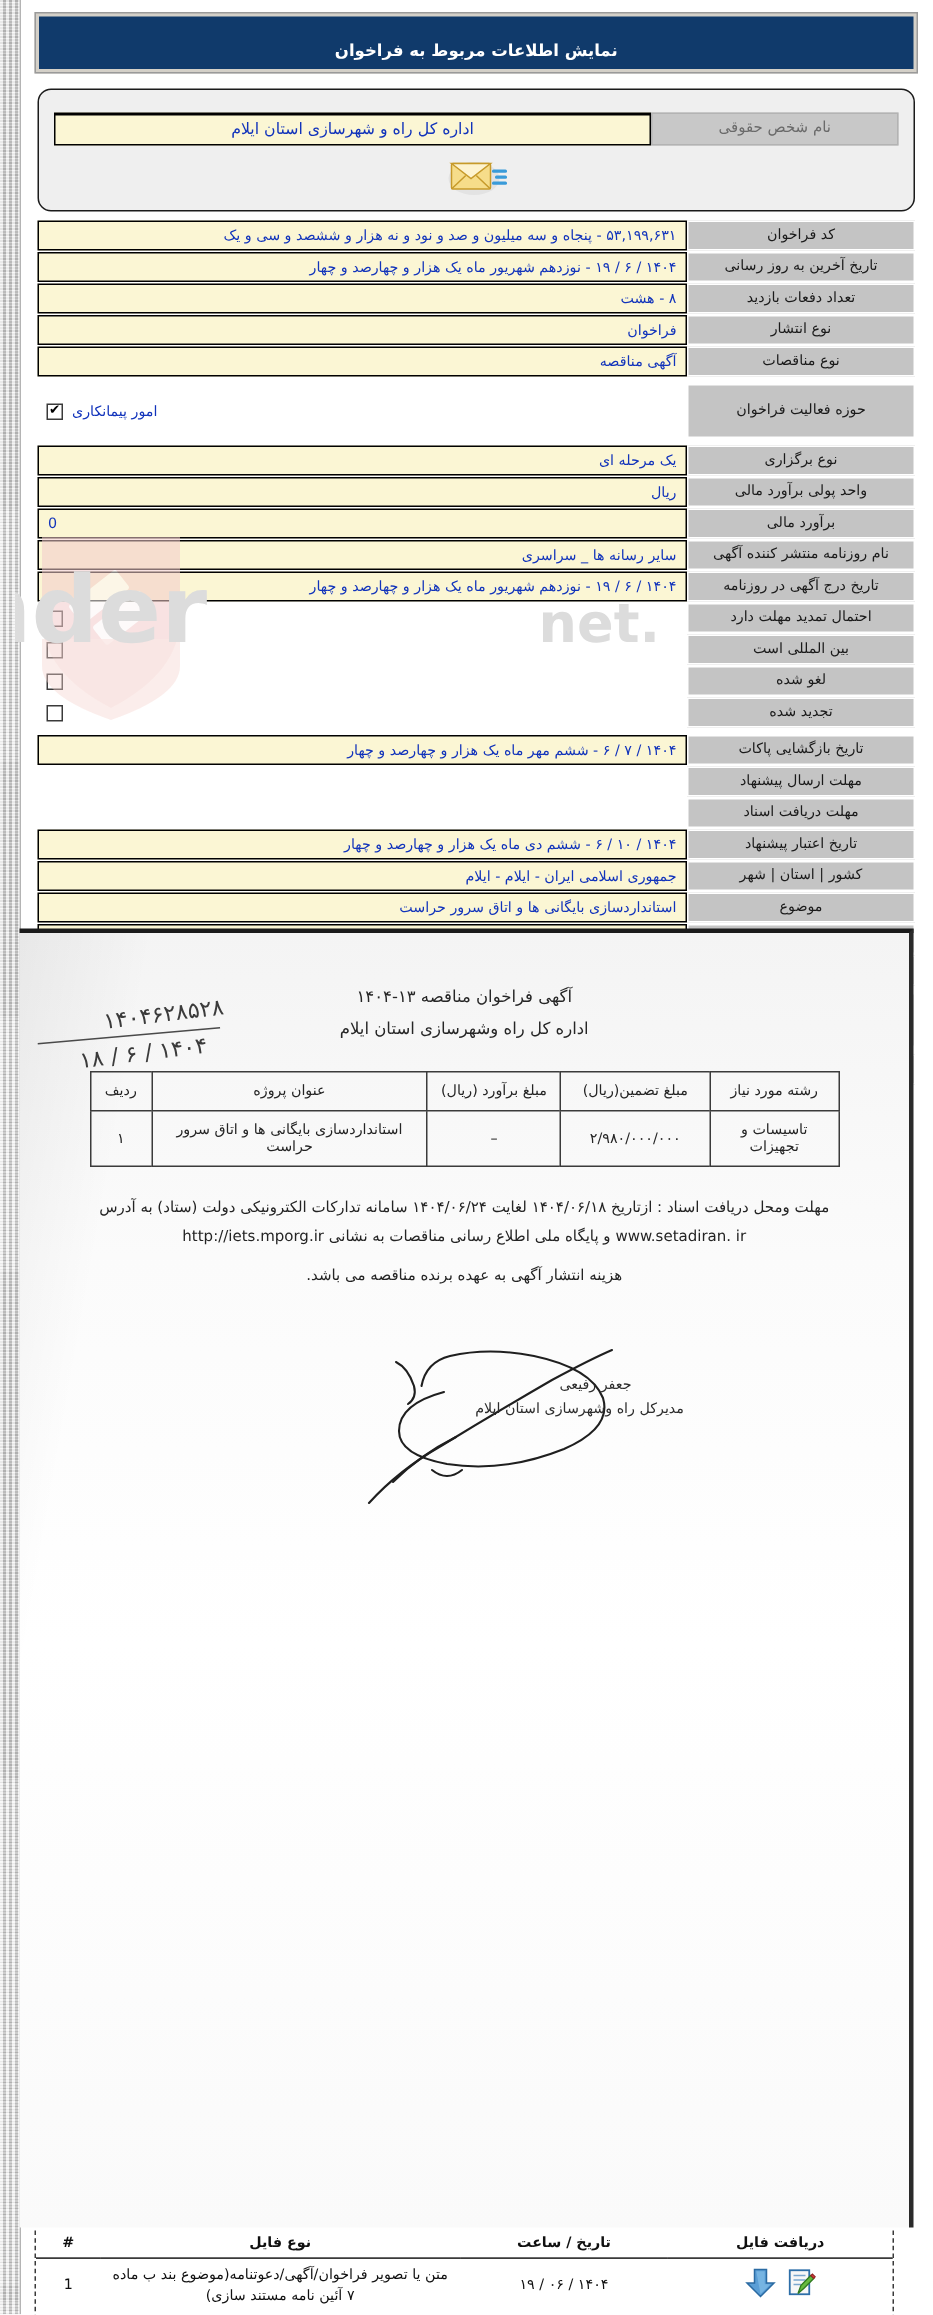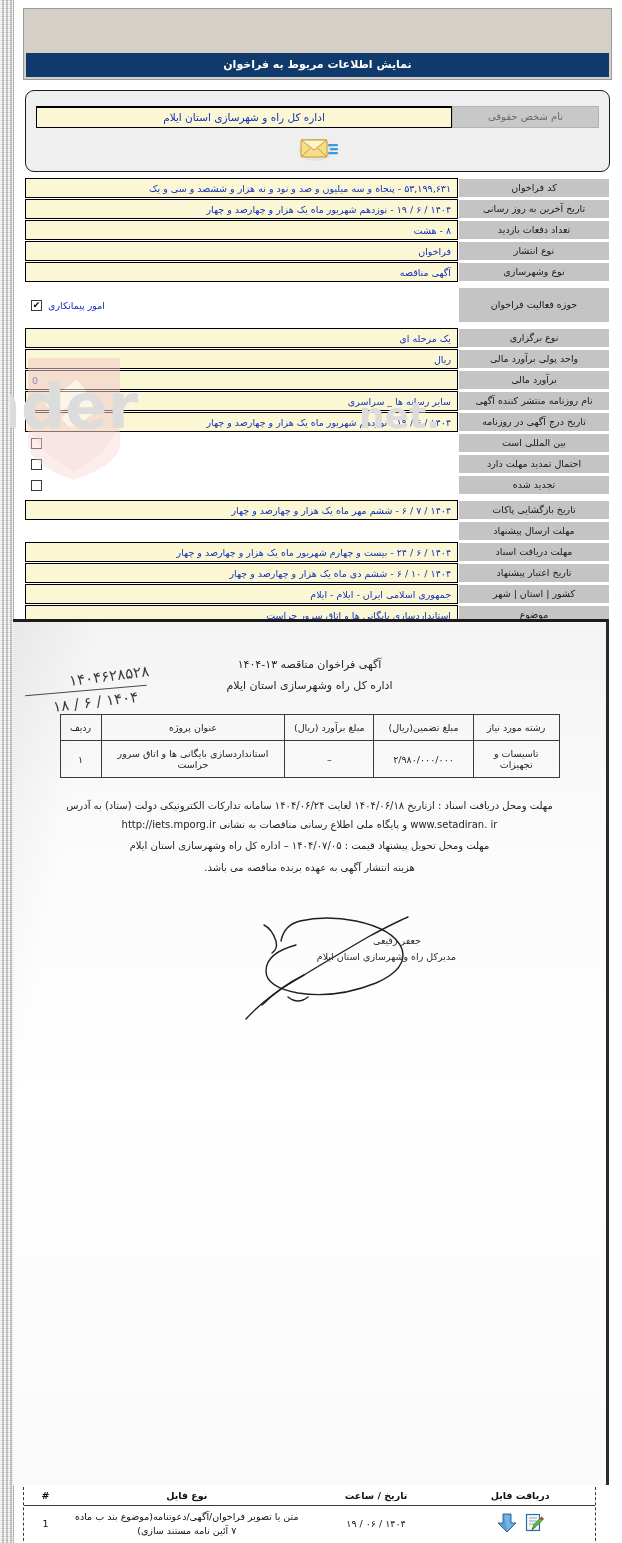--- a/index.html
+++ b/index.html
@@ -54,23 +54,22 @@
     border: 1px solid #9a9a9a;
     background: #d4d0c8;
     padding: 2px;
   }
   .title-bar {
     background: #103a6b;
     color: #ffffff;
     text-align: center;
     font-size: 11px;
     font-weight: bold;
-    padding: 5px 0 6px 0;
+    padding: 16px 0 6px 0;
     letter-spacing: 0;
-    margin-top: 42px;
   }
 
   
   .contact-panel {
     margin: 10px 12px 0 12px;
     border: 1px solid #1b1b1b;
     border-radius: 9px;
     background: #efefef;
     padding: 8px 10px 9px 10px;
   }
@@ -82,21 +81,21 @@
     color: #111;
     padding: 4px 0 5px 0;
   }
   .contact-row {
     display: flex;
     flex-direction: row;
     margin-top: 7px;
     align-items: stretch;
   }
   .contact-label {
-    width: 147px;
+    width: 165px;
     background: #c8c8c8;
     border: 1px solid #b3b3b3;
     color: #6a6a6a;
     font-size: 10px;
     text-align: center;
     padding: 4px 0 4px 0;
     box-sizing: border-box;
   }
   .contact-value {
     flex: 1;
@@ -408,21 +407,21 @@
         <div class="dlabel">تعداد دفعات بازدید</div>
         <div class="dvalue">۸ - هشت</div>
       </div>
 
       <div class="drow">
         <div class="dlabel">نوع انتشار</div>
         <div class="dvalue">فراخوان</div>
       </div>
 
       <div class="drow spacer-bot">
-        <div class="dlabel">نوع وشهرسازی</div>
+        <div class="dlabel">نوع مناقصات</div>
         <div class="dvalue">آگهی مناقصه</div>
       </div>
 
       <div class="drow spacer-bot">
         <div class="dlabel big">حوزه فعالیت فراخوان</div>
         <div class="dvalue plain">
           <span class="chkwrap">
             <span class="chkbox checked"></span>
             <span class="chktext">امور پیمانکاری</span>
           </span>
@@ -448,53 +447,58 @@
         <div class="dlabel">نام روزنامه منتشر کننده آگهی</div>
         <div class="dvalue">سایر رسانه ها _ سراسری</div>
       </div>
 
       <div class="drow">
         <div class="dlabel">تاریخ درج آگهی در روزنامه</div>
         <div class="dvalue">۱۴۰۴ / ۶ / ۱۹ - نوزدهم شهریور ماه یک هزار و چهارصد و چهار</div>
       </div>
 
       <div class="drow">
+        <div class="dlabel">احتمال تمدید مهلت دارد</div>
+        <div class="dvalue chkonly">
+          <span class="chkbox"></span>
+        </div>
+      </div>
+
+      <div class="drow">
         <div class="dlabel">بین المللی است</div>
         <div class="dvalue chkonly">
           <span class="chkbox"></span>
         </div>
       </div>
 
       <div class="drow">
-        <div class="dlabel">احتمال تمدید مهلت دارد</div>
+        <div class="dlabel">لغو شده</div>
         <div class="dvalue chkonly">
           <span class="chkbox"></span>
         </div>
       </div>
-
 
       <div class="drow spacer-bot">
         <div class="dlabel">تجدید شده</div>
         <div class="dvalue chkonly">
           <span class="chkbox"></span>
         </div>
       </div>
 
       <div class="drow">
         <div class="dlabel">تاریخ بازگشایی پاکات</div>
         <div class="dvalue">۱۴۰۴ / ۷ / ۶ - ششم مهر ماه یک هزار و چهارصد و چهار</div>
       </div>
 
       <div class="drow">
         <div class="dlabel">مهلت ارسال پیشنهاد</div>
       </div>
 
       <div class="drow">
         <div class="dlabel">مهلت دریافت اسناد</div>
-        <div class="dvalue">۱۴۰۴ / ۶ / ۲۴ - بیست و چهارم شهریور ماه یک هزار و چهارصد و چهار</div>
       </div>
 
       <div class="drow">
         <div class="dlabel">تاریخ اعتبار پیشنهاد</div>
         <div class="dvalue">۱۴۰۴ / ۱۰ / ۶ - ششم دی ماه یک هزار و چهارصد و چهار</div>
       </div>
 
       <div class="drow">
         <div class="dlabel">کشور | استان | شهر</div>
         <div class="dvalue">جمهوری اسلامی ایران - ایلام - ایلام</div>
@@ -580,21 +584,20 @@
           </tr>
         </tbody>
       </table>
 
       <div class="scan-para">
         <span>مهلت ومحل دریافت اسناد : ازتاریخ ۱۴۰۴/۰۶/۱۸  لغایت ۱۴۰۴/۰۶/۲۴ سامانه تدارکات الکترونیکی دولت (ستاد) به آدرس</span>
         <br>
         <span class="ltr">www.setadiran. ir</span><span> و پایگاه ملی اطلاع رسانی مناقصات به نشانی </span><span class="ltr">http://iets.mporg.ir</span>
       </div>
 
-      <div class="scan-para2">مهلت ومحل تحویل پیشنهاد قیمت : ۱۴۰۴/۰۷/۰۵ – اداره کل راه وشهرسازی استان ایلام</div>
       <div class="scan-para3">هزینه انتشار آگهی به عهده برنده مناقصه می باشد.</div>
 
       <div class="sign-area">
         <svg class="sign-svg" width="260" height="130" viewBox="0 0 260 130" xmlns="http://www.w3.org/2000/svg">
           <g fill="none" stroke="#1f1f1f" stroke-width="1.4" stroke-linecap="round">
             <path d="M55 40 Q58 24 74 20 Q100 14 130 20 Q168 28 176 48 Q182 68 150 82 Q110 98 72 92 Q40 86 40 70 Q40 52 70 44"></path>
             <path d="M38 24 Q46 28 50 40 Q52 48 46 52"></path>
             <path d="M20 118 Q40 96 68 80 Q104 58 142 36 Q168 22 182 16"></path>
             <path d="M36 104 Q54 86 78 74"></path>
             <path d="M62 96 Q72 104 82 96"></path>

